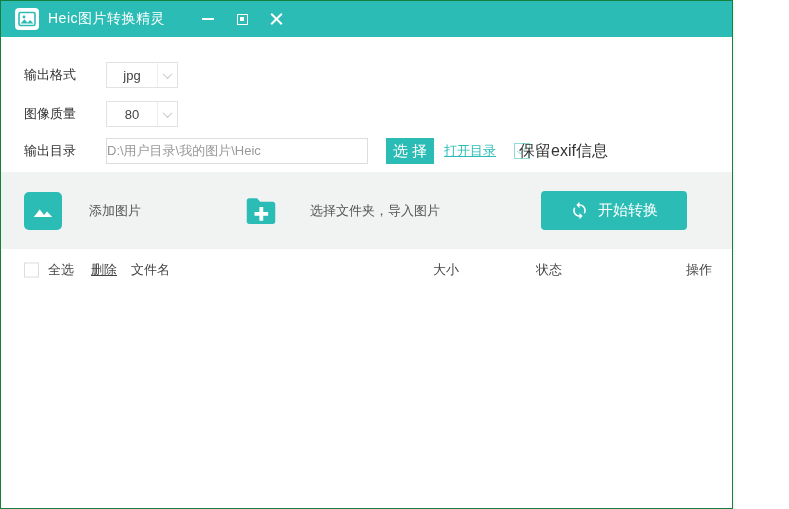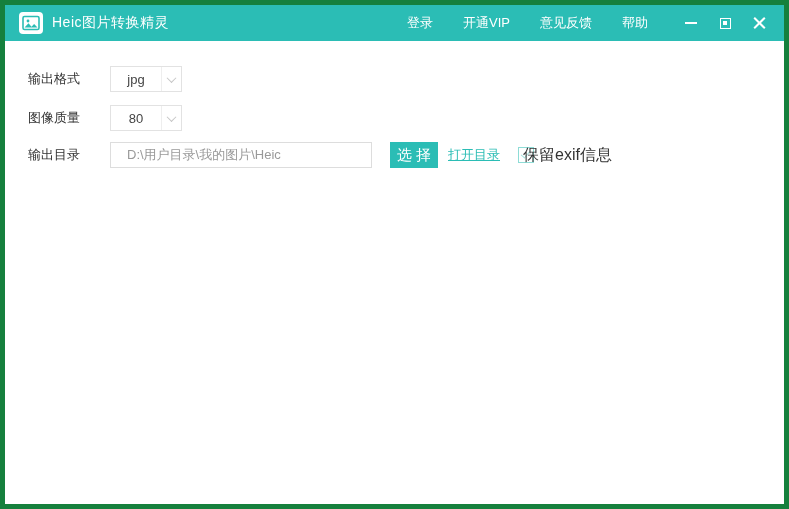--- a/index.html
+++ b/index.html
@@ -2,22 +2,22 @@
 <html style="--accent: #2bbdb5; --band-bg: #f1f2f2;"><head>
 <meta charset="utf-8">
 <style>
   :root { --accent:#2bbdb5; --band-bg:#f1f2f2; }
   * { box-sizing:border-box; margin:0; padding:0; }
   body {
     font-family:"Liberation Sans","DejaVu Sans",sans-serif;
     background:#fff; width:789px; height:509px; overflow:hidden;
   }
   .window {
-    position:relative; width:789px; height:509px;
-    border:5px solid #15803d; background:#fff;
+    position:relative; width:733px; height:509px;
+    border:1px solid #15803d; background:#fff;
     box-shadow:0 2px 4px rgba(0,0,0,.12);
   }
   
   .titlebar {
     position:absolute; top:0; left:0; right:0; height:36px;
     background:var(--accent); display:flex; align-items:center;
     padding:0 14px; color:#fff;
   }
   .app-icon { width:24px; height:22px; margin-right:9px; flex:0 0 auto; display:block; }
   .app-title { font-size:14px; letter-spacing:.5px; }
@@ -46,21 +46,21 @@
   .selectbox .caret-zone {
     width:20px; height:100%; border-left:1px solid #eee;
     display:flex; align-items:center; justify-content:center;
   }
   .caret-down {
     width:7px; height:7px; border-right:1.5px solid #c6c6c6; border-bottom:1.5px solid #c6c6c6;
     transform:rotate(45deg) translate(-1px,-1px);
   }
   .dir-input {
     position:absolute; left:105px; width:262px; height:26px;
-    border:1px solid #ddd; padding:0 16px; font-size:13px; color:#999;
+    border:1px solid #ddd; padding:0 0; font-size:13px; color:#999;
     font-family:"Liberation Sans","DejaVu Sans",sans-serif; outline:none; background:#fff;
   }
   .choose-btn {
     position:absolute; left:385px; width:48px; height:26px;
     background:var(--accent); color:#fff; border:none; font-size:15px;
     cursor:pointer; font-family:inherit;
   }
   .open-dir-link {
     position:absolute; left:443px; font-size:13px; color:var(--accent);
     text-decoration:underline; cursor:pointer;
@@ -116,26 +116,20 @@
 <div class="window">
 
   <div class="titlebar">
     <svg class="app-icon" viewBox="0 0 24 22">
       <rect x="0" y="0" width="24" height="22" rx="4" fill="#ffffff"></rect>
       <rect x="4" y="4.5" width="16" height="13" rx="1.5" fill="none" style="stroke:var(--accent)" stroke-width="1.6"></rect>
       <circle cx="9" cy="9" r="1.4" style="fill:var(--accent)"></circle>
       <path d="M5.5 15.5l4-4.2 3 3.4 2.6-2.6 3.4 3.4z" style="fill:var(--accent)"></path>
     </svg>
     <span class="app-title">Heic图片转换精灵</span>
-    <div class="tb-menu">
-      <span class="tb-menu-item">登录</span>
-      <span class="tb-menu-item">开通VIP</span>
-      <span class="tb-menu-item">意见反馈</span>
-      <span class="tb-menu-item">帮助</span>
-    </div>
     <div class="win-controls">
       <span class="win-btn">
           <i class="glyph-min"></i>
         </span>
       <span class="win-btn">
           <i class="glyph-max">
             <i></i>
           </i>
         </span>
       <span class="win-btn">
@@ -168,17 +162,51 @@
     <span class="form-label">输出目录</span>
     <input class="dir-input" type="text" value="D:\用户目录\我的图片\Heic" style="">
     <button class="choose-btn">选 择</button>
     <span class="open-dir-link">打开目录</span>
     <span class="exif-check">
         <i class="check"></i>
       </span>
     <span class="exif-label">保留exif信息</span>
   </div>
 
-
+  <div class="action-band">
+    <div class="action-group group-add">
+      <span class="tile-icon">
+        <svg viewBox="0 0 24 24" width="26" height="26">
+            <path fill="#ffffff" d="M3.5 17.5l5.5-7 4 5.1 2.7-3.2 4.8 5.1z"></path>
+          </svg>
+      </span>
+      <span class="action-label">添加图片</span>
+    </div>
+    <div class="action-group group-folder">
+      <span class="folder-icon-wrap">
+        <svg viewBox="0 0 24 24" width="44" height="38">
+          <path style="fill:var(--accent)" d="M3 5.5c0-.8.7-1.5 1.5-1.5h5l2 2.2h8c.8 0 1.5.7 1.5 1.5v11c0 .8-.7 1.5-1.5 1.5h-15c-.8 0-1.5-.7-1.5-1.5v-13.2z"></path>
+          <path fill="#ffffff" d="M11 9.5h2.4v3.1h3.1V15h-3.1v3.1H11V15H7.9v-2.4H11V9.5z"></path>
+        </svg>
+      </span>
+      <span class="action-label">选择文件夹，导入图片</span>
+    </div>
+    <button class="start-btn">
+      <svg viewBox="0 0 24 24" width="19" height="19">
+        <path fill="#ffffff" d="M12 4V1L8 5l4 4V6c3.31 0 6 2.69 6 6 0 1.01-.25 1.97-.7 2.8l1.46 1.46A7.93 7.93 0 0 0 20 12c0-4.42-3.58-8-8-8zm0 14c-3.31 0-6-2.69-6-6 0-1.01.25-1.97.7-2.8L5.24 7.74A7.93 7.93 0 0 0 4 12c0 4.42 3.58 8 8 8v3l4-4-4-4v3z"></path>
+      </svg>
+      <span>开始转换</span>
+    </button>
+  </div>
+
+  <div class="table-header">
+    <span class="selall-check"></span>
+    <span class="cell h-selall">全选</span>
+    <span class="cell h-delete">删除</span>
+    <span class="cell h-filename">文件名</span>
+    <span class="cell h-size">大小</span>
+    <span class="cell h-status">状态</span>
+    <span class="cell h-operation">操作</span>
+  </div>
 
   <div class="file-list"></div>
 
 </div>
 
 </body></html>

